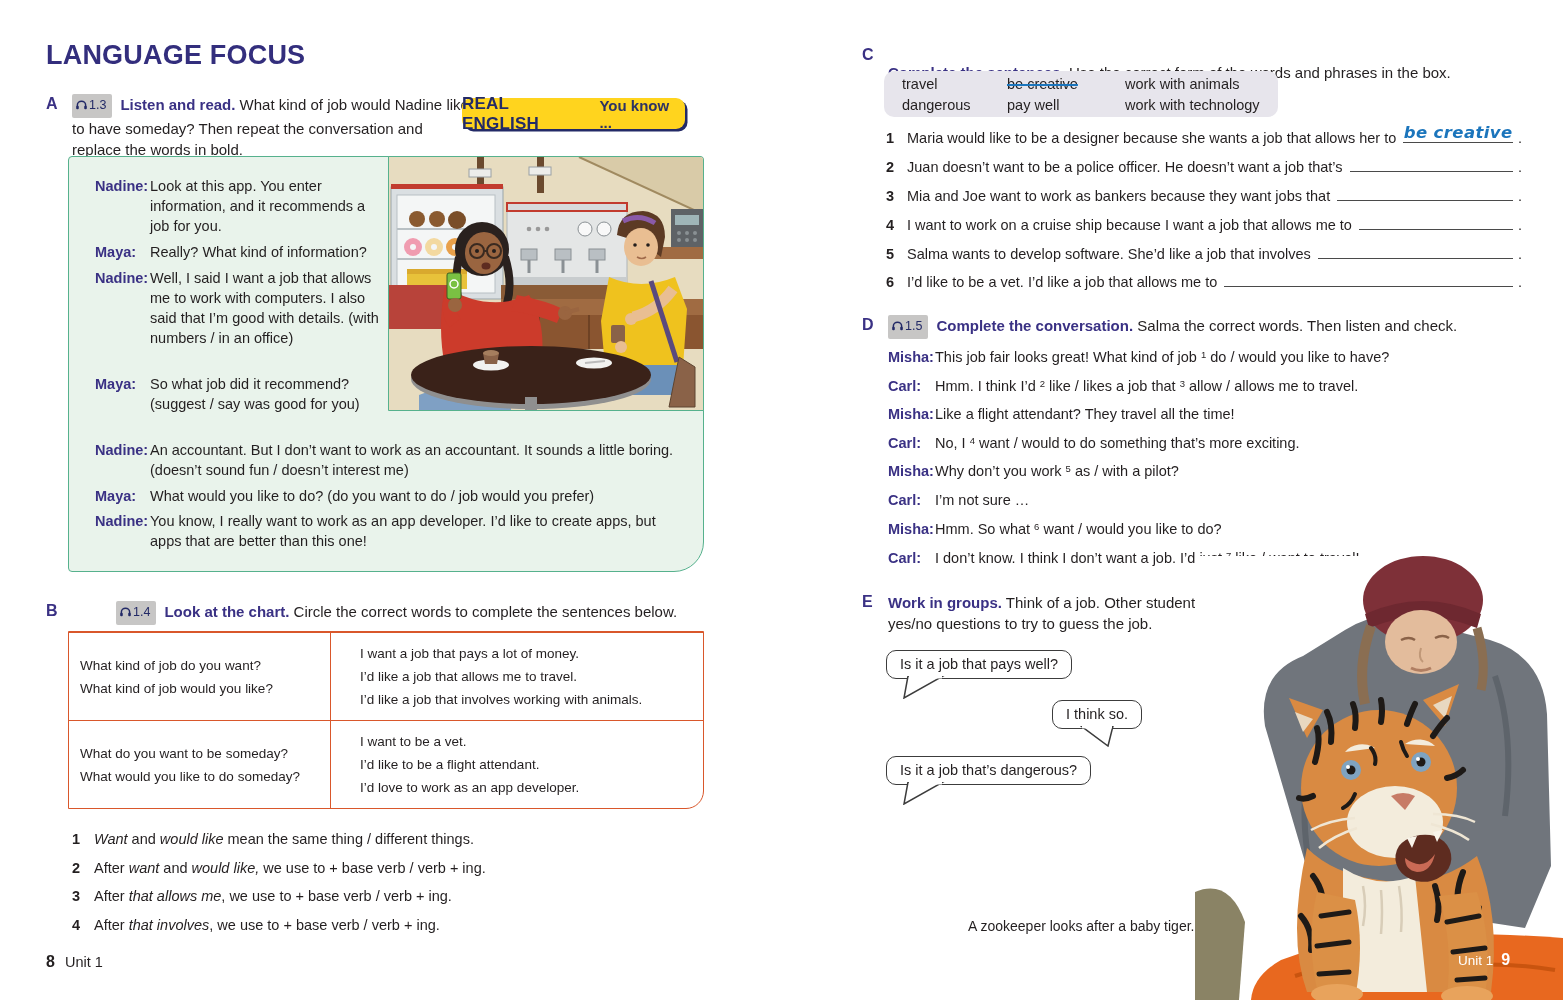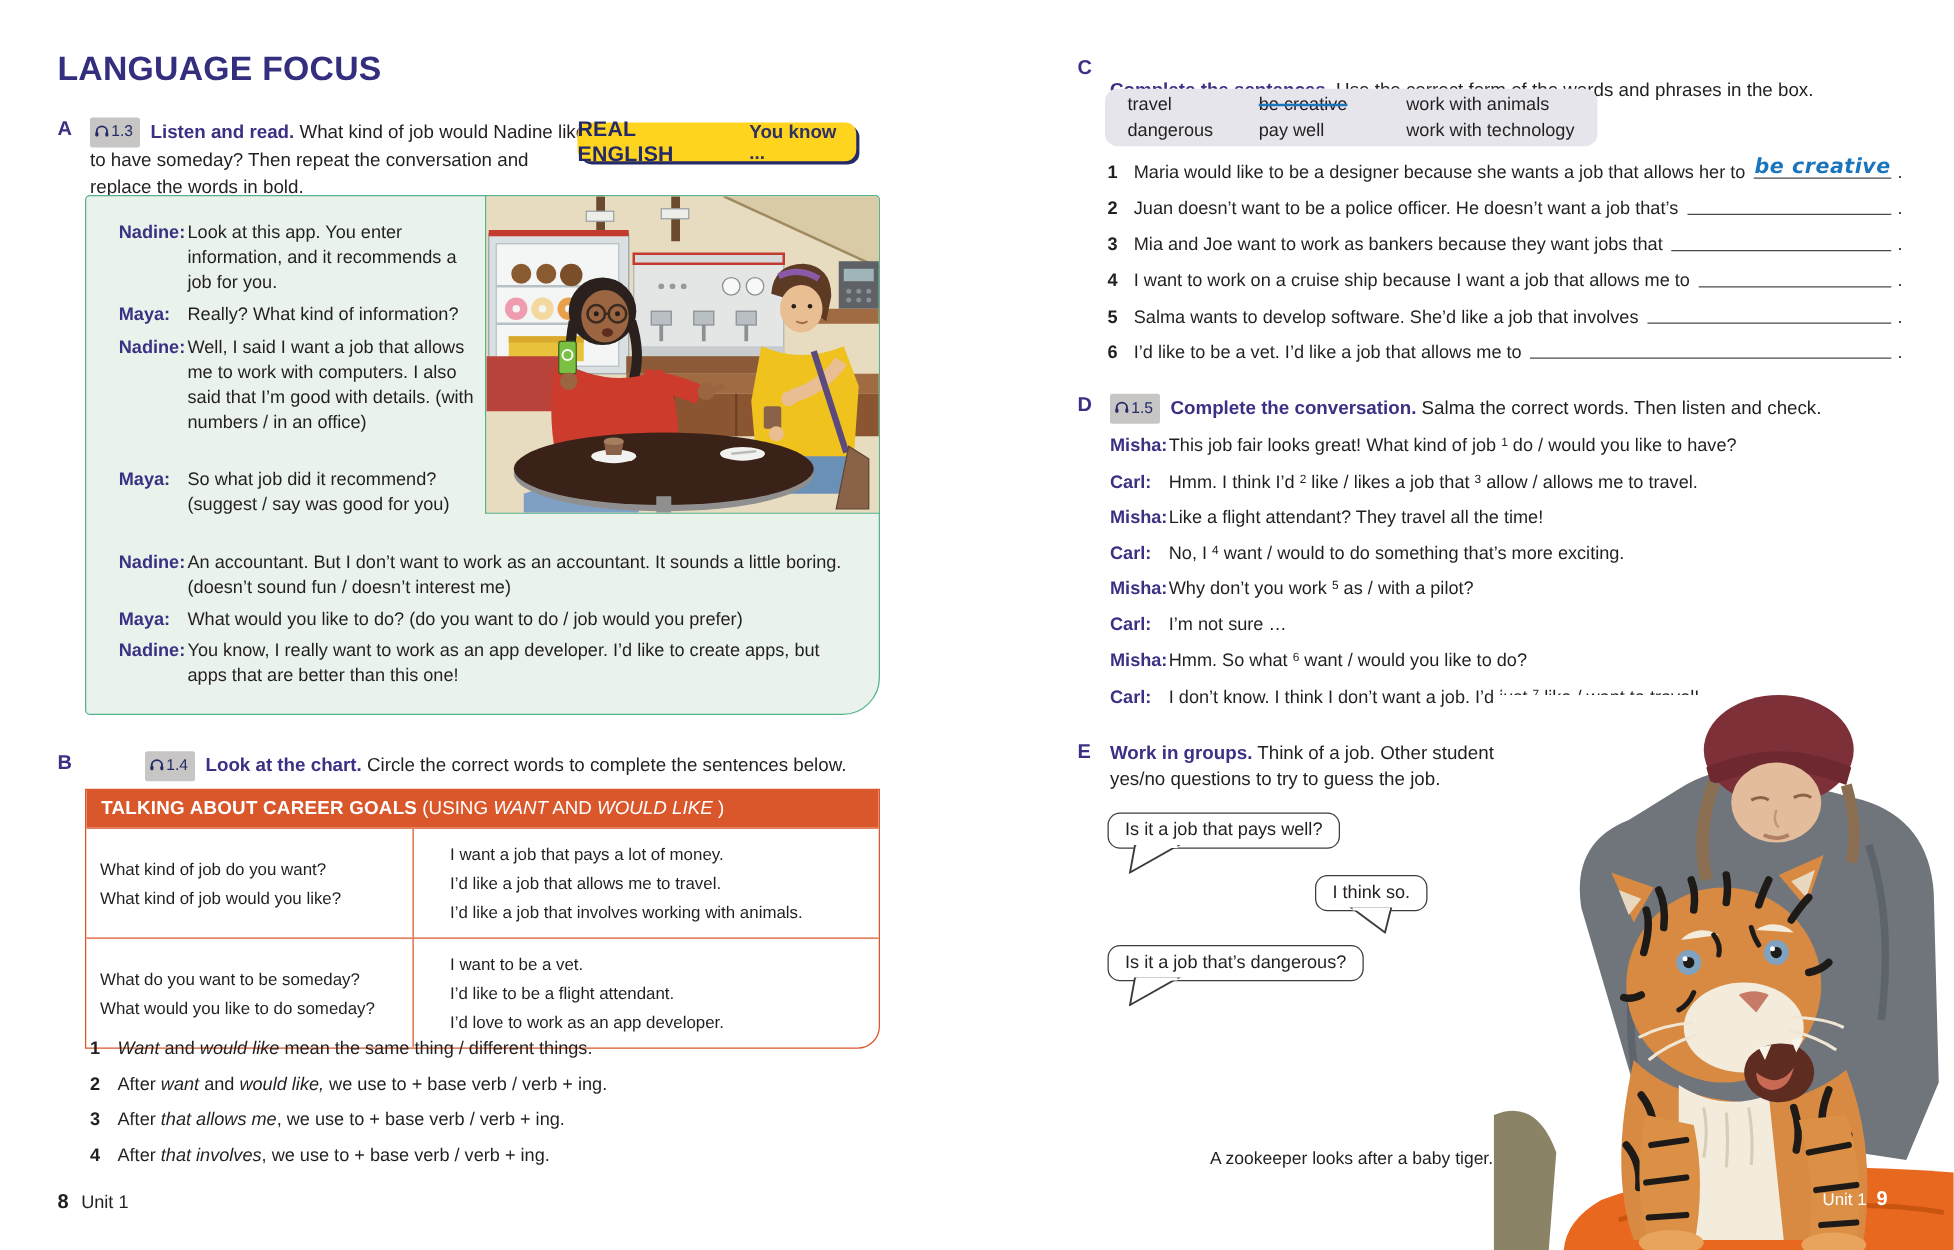--- a/index.html
+++ b/index.html
@@ -240,24 +240,20 @@
 <div class="abs sec-letter" style="left:46px; top:602px;">B</div>
 <div class="abs sec-head" style="left:72px; top:601px; width:620px;margin-left:44px;">
   <span class="audio-badge"><svg width="11" height="10" viewBox="0 0 12 10">
         <path d="M1.5,9 V5 a4.5,4.2 0 0 1 9,0 V9" fill="none" stroke="#232A67" stroke-width="1.6"></path>
         <rect x="0.3" y="5.8" width="2.7" height="3.8" rx="1.1" fill="#232A67"></rect>
         <rect x="9" y="5.8" width="2.7" height="3.8" rx="1.1" fill="#232A67"></rect>
       </svg><span>1.4</span></span><span class="lead">Look at the chart.</span> <span>Circle the correct words to complete the sentences below.</span>
 </div>
 
 <div class="abs chart">
-  <div class="chart-header">
-    <span class="ch-b">TALKING ABOUT CAREER GOALS</span>
-    <span>(USING <i>WANT</i> AND <i>WOULD LIKE</i> )</span>
-  </div>
   <div class="chart-row">
     <div class="chart-cell left">
       <div>What kind of job <b>do</b> you <b>want</b>?</div>
       <div>What kind of job <b>would</b> you <b>like</b>?</div>
     </div>
     <div class="chart-cell right">
       <div>I <b>want</b> a job <b>that</b> pays a lot of money.</div>
       <div>I<b>’d like</b> a job <b>that allows</b> me <b>to</b> travel.</div>
       <div>I<b>’d like</b> a job <b>that involves</b> working with animals.</div>
     </div>

